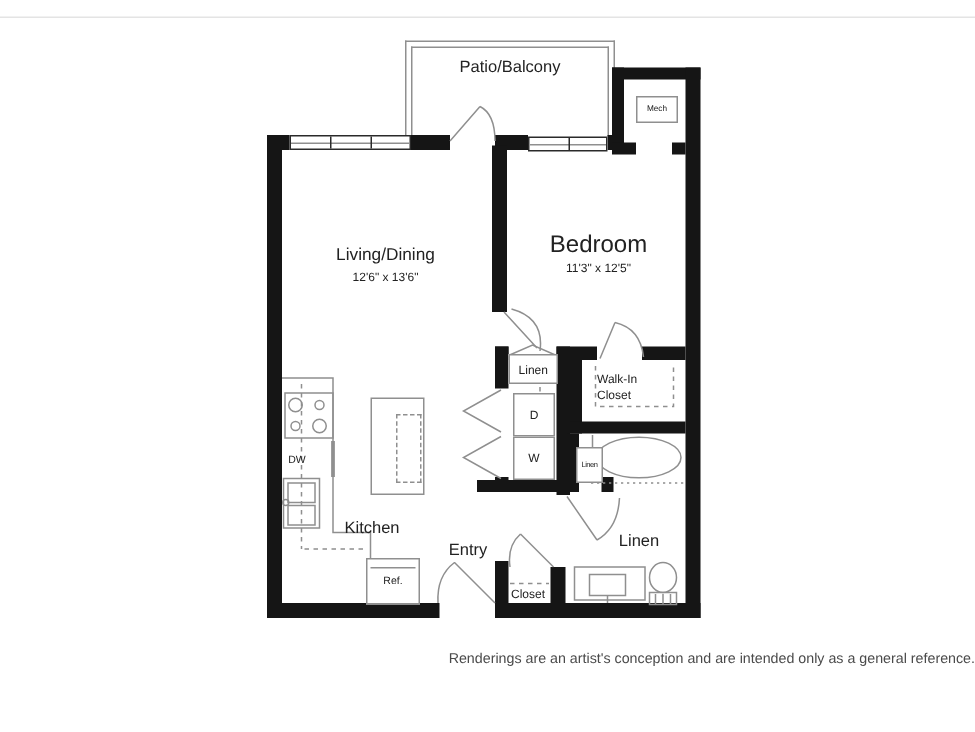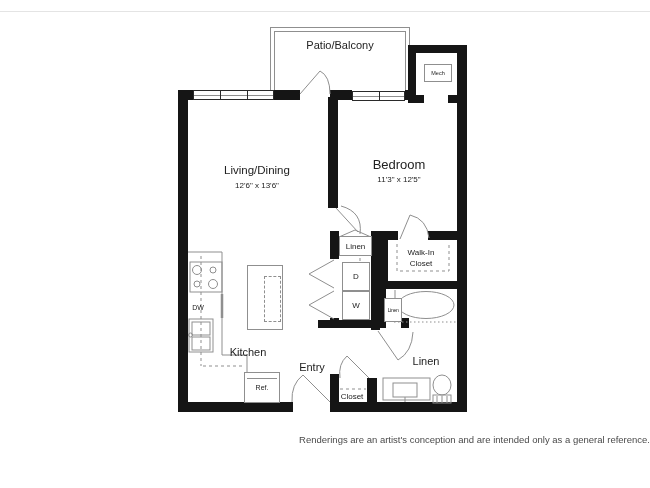--- a/index.html
+++ b/index.html
@@ -3,21 +3,21 @@
 <meta charset="utf-8">
 <style>
   :root{
     --wall:#151515; --line:#8f8f8f; --text:#222; --footer:#4a4a4a;
   }
   *{box-sizing:border-box;margin:0;padding:0;}
   body{background:#fff;font-family:"Liberation Sans",sans-serif;}
   .canvas{position:relative;width:650px;height:488px;background:#fff;overflow:hidden;}
   .abs{position:absolute;}
   .w{position:absolute;background:var(--wall);}
-  .label{position:absolute;color:var(--text);white-space:nowrap;transform:translate(-50%,-50%);text-align:center;}
+  .label{position:absolute;color:var(--text);white-space:nowrap;transform:translate(-50%,-50%);}
   .box{position:absolute;background:#fff;border:1px solid var(--line);color:var(--text);
        display:flex;align-items:center;justify-content:center;text-align:center;}
   .window{position:absolute;background:#fff;border:1px solid #2a2a2a;}
   .window .sill{position:absolute;left:0;right:0;top:50%;height:1px;background:var(--line);}
   .window .tick{position:absolute;top:0;bottom:0;width:1px;background:#2a2a2a;}
   .fx{stroke:var(--line);fill:none;stroke-width:1;}
   .fx-d{stroke:var(--line);fill:none;stroke-width:1;stroke-dasharray:3 3;}
   .fx-dot{stroke:var(--line);fill:none;stroke-width:1;stroke-dasharray:1.5 2.5;}
   .fx-b{stroke:var(--line);fill:none;stroke-width:2.5;}
   .outline{position:absolute;border:1px solid var(--line);border-bottom:none;background:transparent;}
@@ -173,21 +173,21 @@
 
   <div class="box" style="left:247px;top:265px;width:36px;height:65px;">
     <div class="abs" style="left:16px;top:10px;width:17px;height:46px;border:1px dashed var(--line);"></div>
   </div>
 
   <div class="label" style="left:340px;top:45px;font-size:11px;">Patio/Balcony</div>
 
   <div class="label" style="left:257px;top:170px;font-size:11.5px;">Living/Dining</div>
   <div class="label" style="left:257px;top:185px;font-size:8px;">12'6" x 13'6"</div>
 
-  <div class="label" style="left:399px;top:164px;font-size:13px;">Bedroom</div>
+  <div class="label" style="left:399px;top:164px;font-size:16px;">Bedroom</div>
   <div class="label" style="left:399px;top:179px;font-size:8px;">11'3" x 12'5"</div>
 
   <div class="label" style="left:421px;top:258px;font-size:8px;white-space:normal;width:46px;line-height:11px;">Walk-In Closet</div>
 
   <div class="label" style="left:198px;top:307px;font-size:7px;">DW</div>
   <div class="label" style="left:248px;top:352px;font-size:11px;">Kitchen</div>
   <div class="label" style="left:312px;top:367px;font-size:11px;">Entry</div>
   <div class="label" style="left:352px;top:396px;font-size:8px;">Closet</div>
   <div class="label" style="left:426px;top:361px;font-size:11px;">Linen</div>
 

